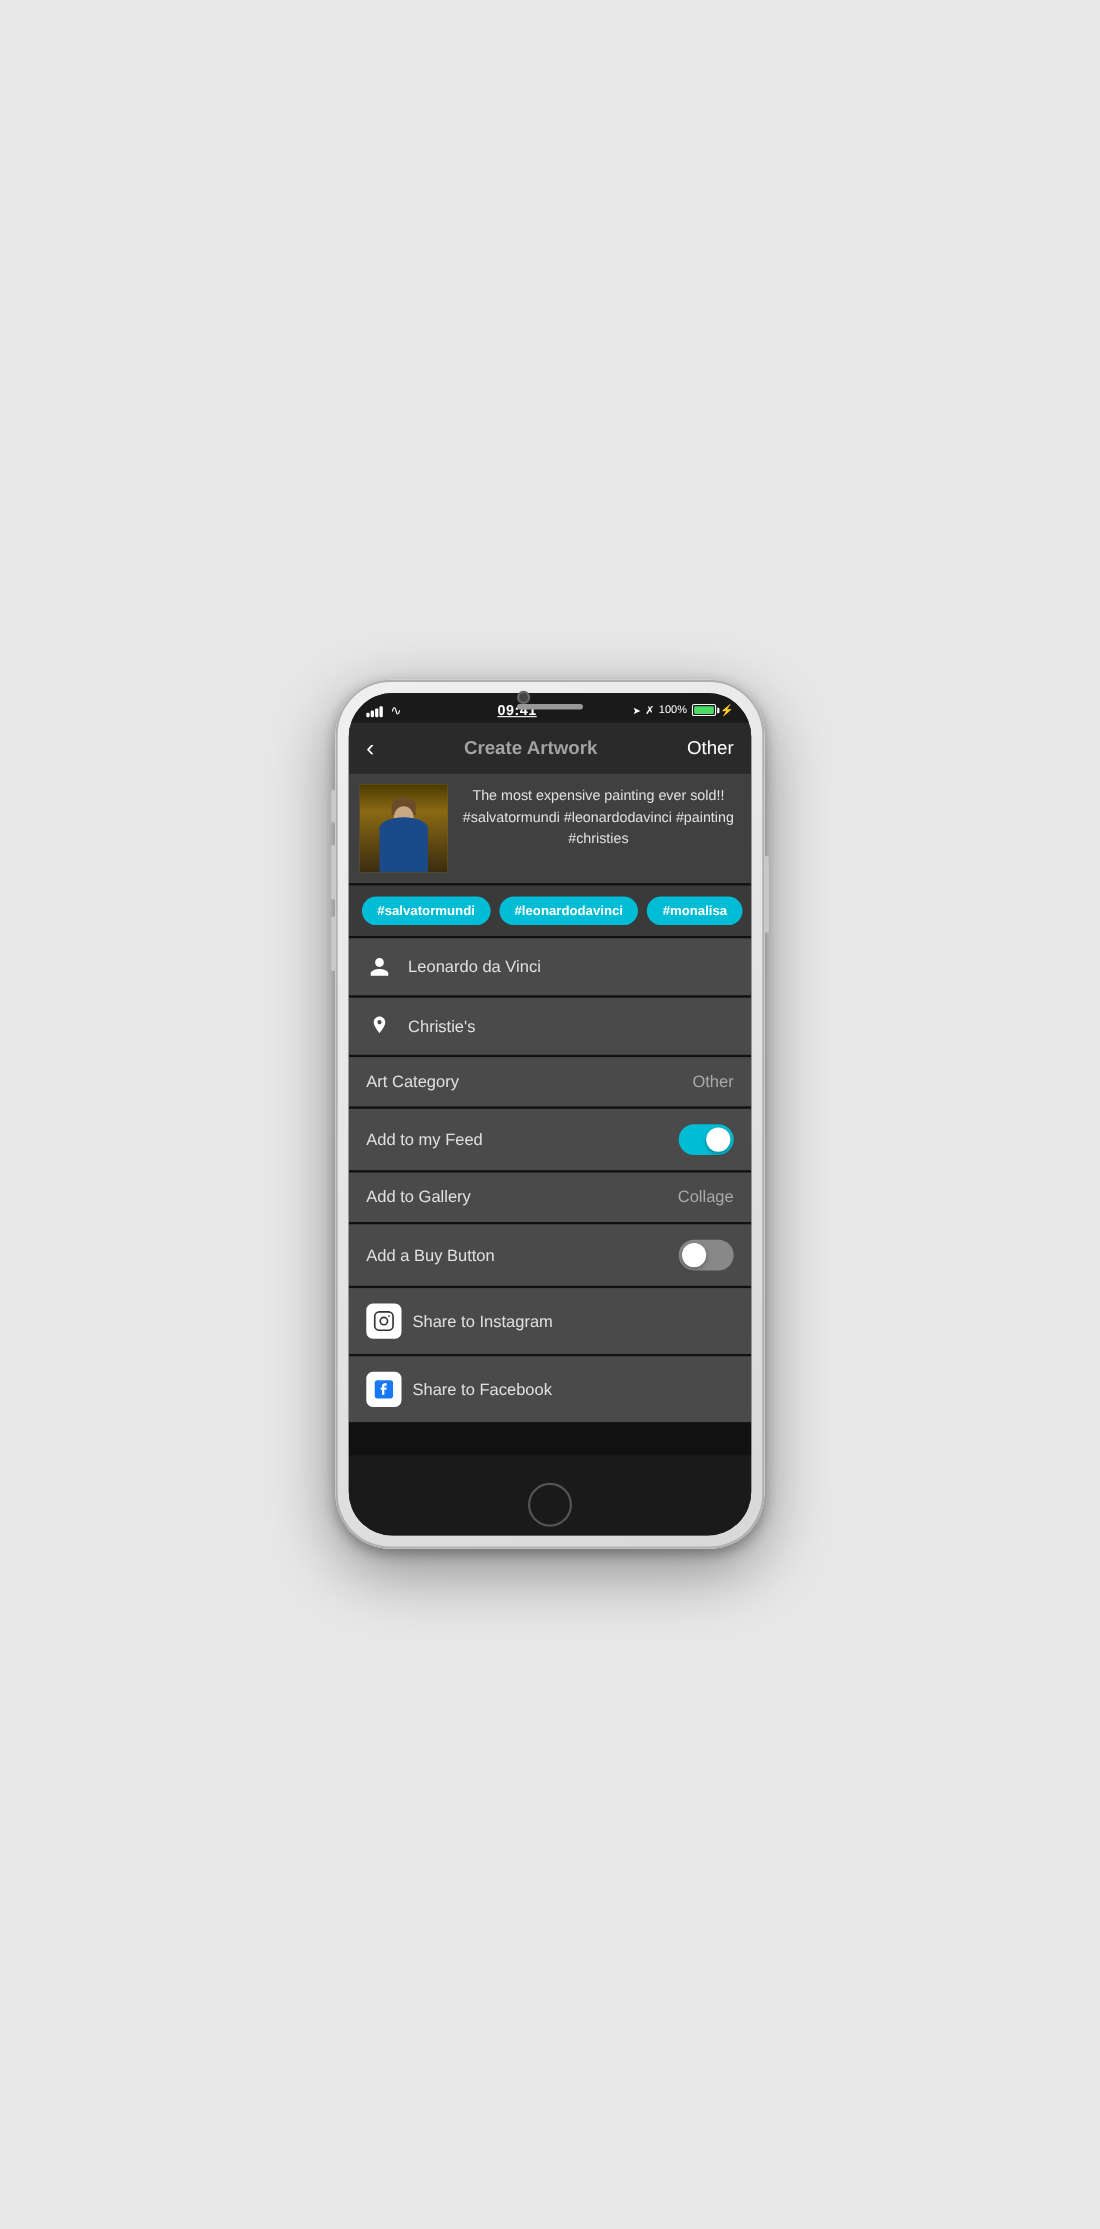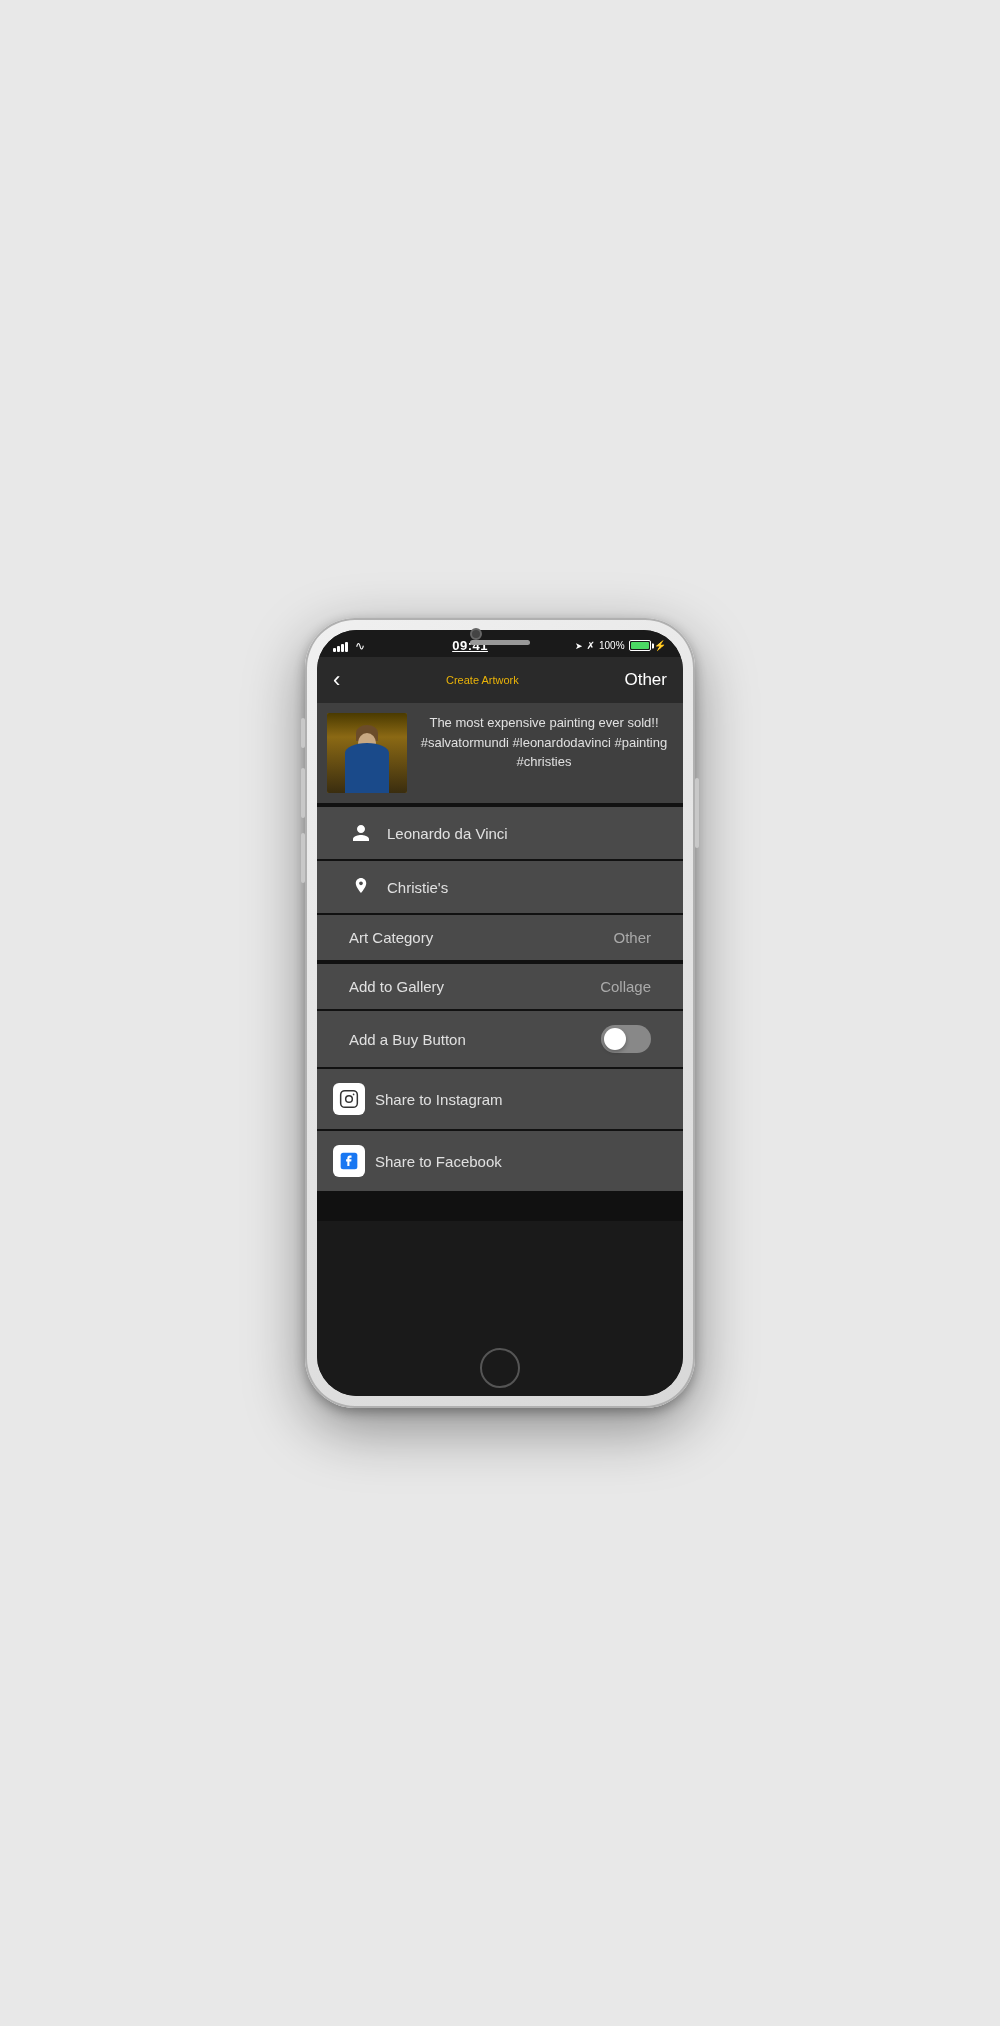--- a/index.html
+++ b/index.html
@@ -157,23 +157,23 @@
       align-items: center;
       flex-shrink: 0;
     }
     .nav-back {
       color: white;
       font-size: 22px;
       cursor: pointer;
       font-weight: 300;
     }
     .nav-title {
-      color: #eab308;
-      font-size: 11px;
-      font-weight: 400;
+      color: #a3a3a3;
+      font-size: 17px;
+      font-weight: 700;
     }
     .nav-post {
       color: white;
       font-size: 17px;
       font-weight: 400;
       cursor: pointer;
     }
 
     
     .content {
@@ -270,21 +270,21 @@
 
     
     .section-divider {
       height: 2px;
       background: #111;
     }
 
     
     .form-row {
       background: #4a4a4a;
-      padding: 14px 32px;
+      padding: 14px 16px;
       display: flex;
       align-items: center;
       gap: 14px;
       cursor: pointer;
     }
     .form-row-icon {
       width: 24px;
       height: 24px;
       display: flex;
       align-items: center;
@@ -435,20 +435,25 @@
             <div class="hair"></div>
             <div class="head"></div>
             <div class="robe"></div>
           </div>
         </div>
         <div class="artwork-text">The most expensive painting ever sold!!  #salvatormundi #leonardodavinci #painting #christies</div>
       </div>
 
       <div class="section-divider"></div>
 
+      <div class="hashtag-row">
+        <span class="hashtag-pill">#salvatormundi</span>
+        <span class="hashtag-pill">#leonardodavinci</span>
+        <span class="hashtag-pill">#monalisa</span>
+      </div>
 
       <div class="section-divider"></div>
 
       <div class="form-row">
         <div class="form-row-icon icon-person">
           <svg width="20" height="20" viewBox="0 0 24 24">
             <path d="M12 12c2.7 0 4.8-2.1 4.8-4.8S14.7 2.4 12 2.4 7.2 4.5 7.2 7.2 9.3 12 12 12zm0 2.4c-3.2 0-9.6 1.6-9.6 4.8v2.4h19.2v-2.4c0-3.2-6.4-4.8-9.6-4.8z" fill="white"></path>
           </svg>
         </div>
         <span class="form-row-label">Leonardo da Vinci</span>
@@ -467,20 +472,26 @@
 
       <div class="section-divider"></div>
 
       <div class="form-row">
         <span class="form-row-label">Art Category</span>
         <span class="form-row-value">Other</span>
       </div>
 
       <div class="section-divider"></div>
 
+      <div class="form-row">
+        <span class="form-row-label">Add to my Feed</span>
+        <div class="toggle on">
+          <div class="toggle-knob"></div>
+        </div>
+      </div>
 
       <div class="section-divider"></div>
 
       <div class="form-row">
         <span class="form-row-label">Add to Gallery</span>
         <span class="form-row-value">Collage</span>
       </div>
 
       <div class="section-divider"></div>
 

